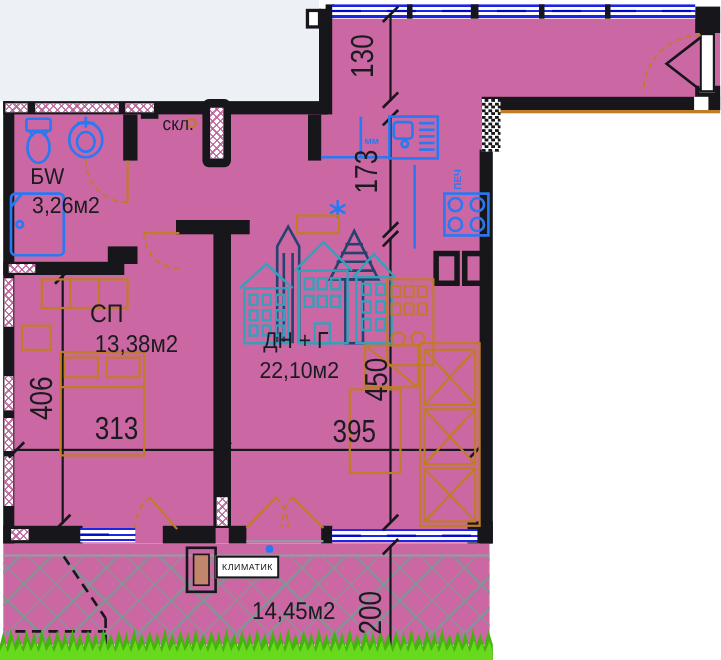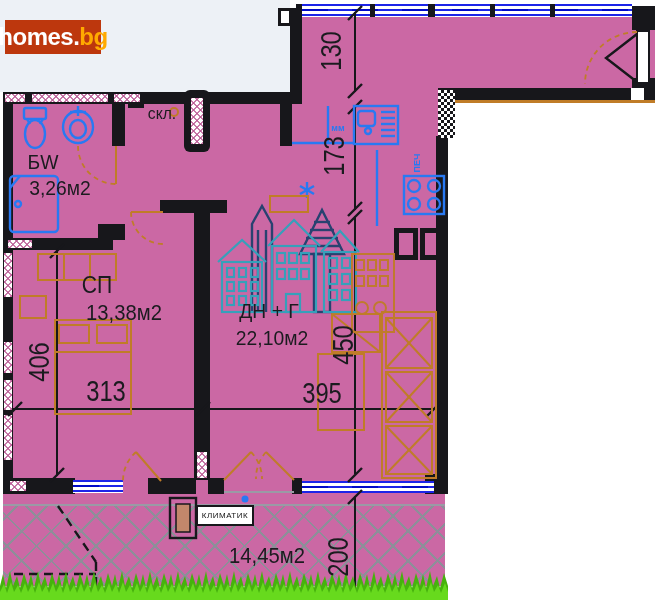--- a/index.html
+++ b/index.html
@@ -340,24 +340,20 @@
         l4,-8 l3,9 l4,-11 l3,10 l4,-7 l3,8 l4,-10 l3,9
         l4,-8 l3,9 l4,-11 l3,10 l4,-7 l3,8 l4,-10 l3,9
         l4,-8 l3,9 l4,-11 l3,10 l4,-7 l3,8 l4,-10 l3,9
         l4,-8 l3,9 l4,-11 l3,10 l4,-7 l3,8 l4,-10 l3,9
         l4,-8 l3,9 l4,-11 l3,10 l4,-7 l3,8 l4,-10 l3,9
         l4,-8 l3,9 l4,-11 l3,10 l4,-7 l3,8 l4,-10 l3,9
         L448,592 L448,600 Z"></path>
     </g>
   </svg>
 
-  <div class="logo">
-    <span class="w">homes.</span>
-      <span class="y">bg</span>
-  </div>
 
   <div class="lbl room" style="left:162px;top:113px;font-size:17px">скл.</div>
   <div class="lbl room" style="left:43px;top:161px">БW</div>
   <div class="lbl room" style="left:60px;top:187px">3,26м2</div>
   <div class="lbl room" style="left:97px;top:285px;font-size:23px">СП</div>
   <div class="lbl room" style="left:124px;top:313px;font-size:22px">13,38м2</div>
   <div class="lbl room" style="left:269px;top:310px">ДН + Г</div>
   <div class="lbl room" style="left:272px;top:337px">22,10м2</div>
   <div class="lbl room" style="left:267px;top:556px;font-size:22px">14,45м2</div>
 

